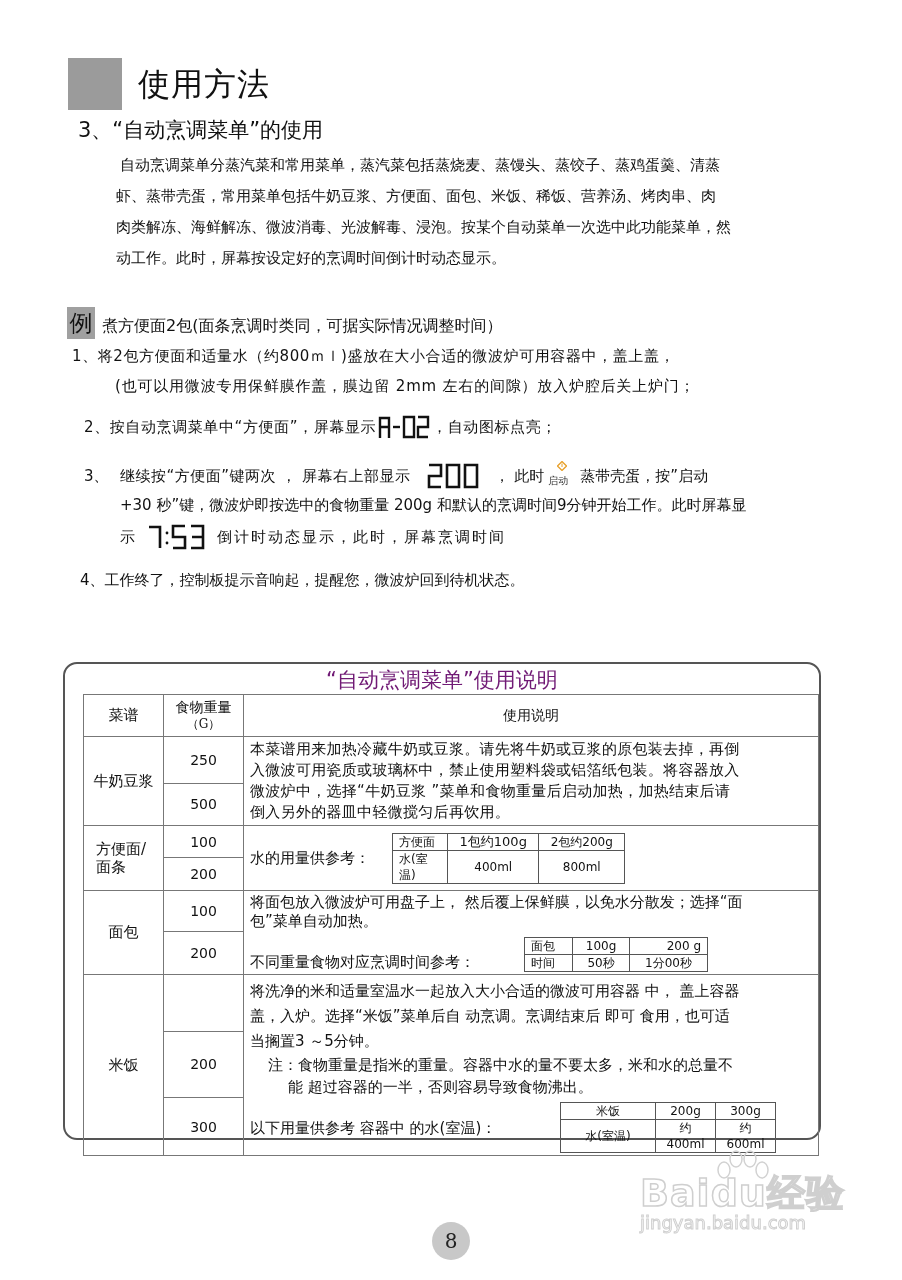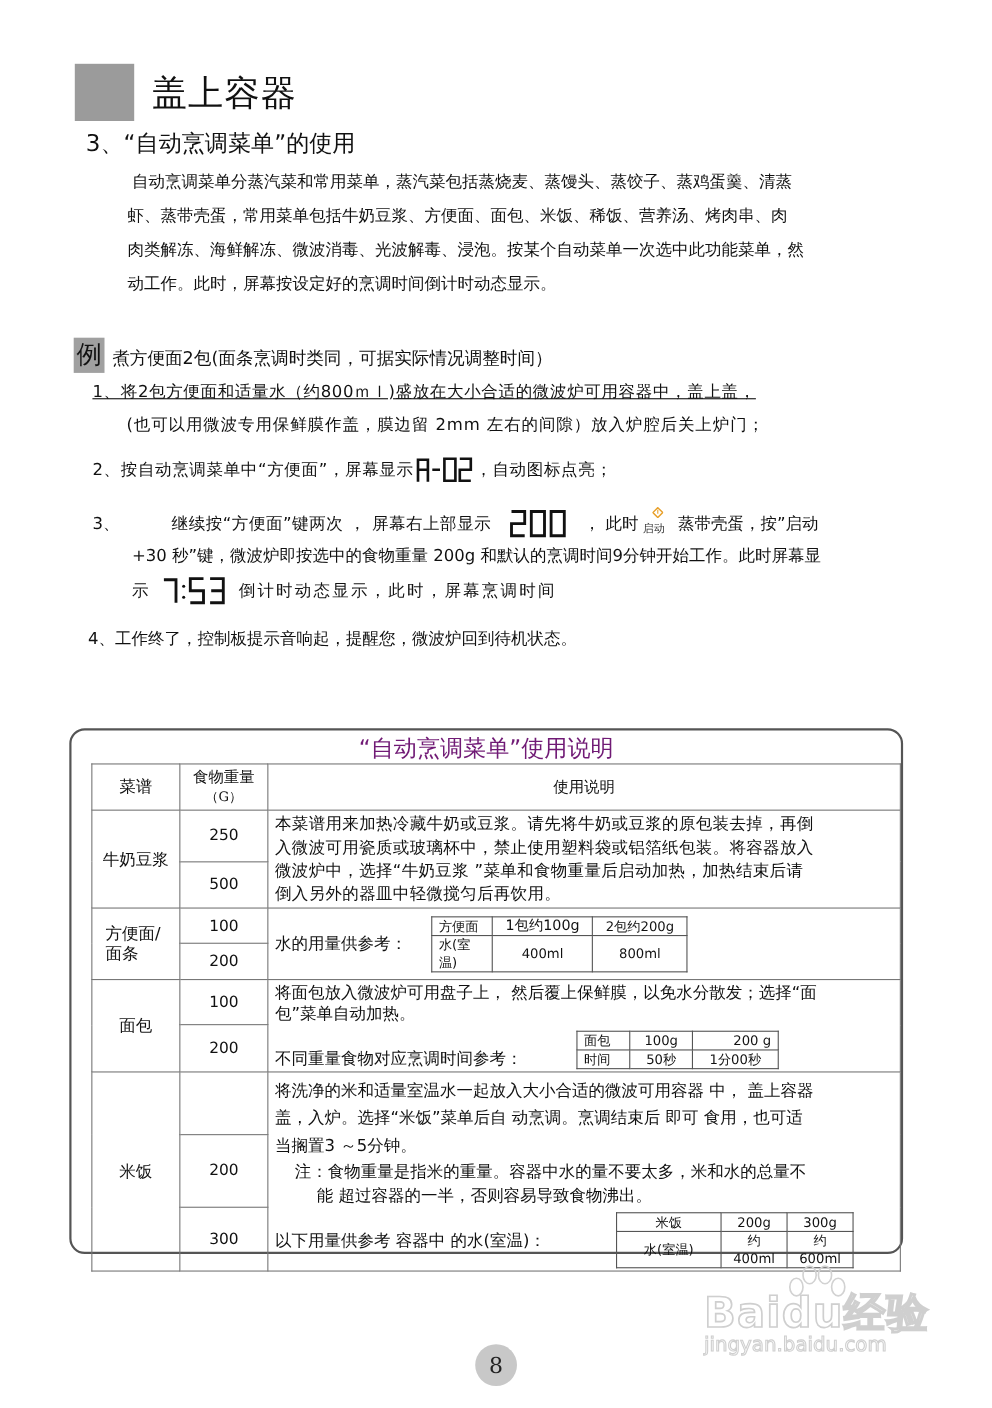--- a/index.html
+++ b/index.html
@@ -33,34 +33,34 @@
   .sub td { border:1px solid #555 !important; padding:0 6px !important; line-height:16px; font-size:12px !important; text-align:center; }
   .watermark { left:640px; top:1150px; width:210px; height:90px; color:#dcdcdc; }
   .wm-text1 { position:absolute; left:0; top:18px; font-size:38px; font-weight:bold; color:transparent; -webkit-text-stroke:1.5px #cfcfcf; letter-spacing:1px; }
   .wm-text2 { position:absolute; left:0; top:62px; font-size:18px; color:transparent; -webkit-text-stroke:1px #cfcfcf; }
   .page-num { left:432px; top:1222px; width:38px; height:38px; border-radius:50%; background:#c8c8c8; text-align:center; line-height:38px; font-size:20px; font-family:"DejaVu Serif", serif; color:#222; }
 </style>
 </head>
 <body>
 
 <div class="abs title-block"></div>
-<div class="abs page-title">盖上容器</div>
+<div class="abs page-title">使用方法</div>
 <div class="abs section-title">3、“自动烹调菜单”的使用</div>
 
 <div class="abs para">
   <p style="padding-left:4px">自动烹调菜单分蒸汽菜和常用菜单，蒸汽菜包括蒸烧麦、蒸馒头、蒸饺子、蒸鸡蛋羹、清蒸</p>
   <p>虾、蒸带壳蛋，常用菜单包括牛奶豆浆、方便面、面包、米饭、稀饭、营养汤、烤肉串、肉</p>
   <p>肉类解冻、海鲜解冻、微波消毒、光波解毒、浸泡。按某个自动菜单一次选中此功能菜单，然</p>
   <p>动工作。此时，屏幕按设定好的烹调时间倒计时动态显示。</p>
 </div>
 
 <div class="abs ex-badge">例</div>
 <div class="abs ex-title">煮方便面2包(面条烹调时类同，可据实际情况调整时间）</div>
 
-<div class="abs step" style="left:84px; top:347px; letter-spacing:0.6px;text-decoration:underline;">1、将2包方便面和适量水（约800ｍｌ)盛放在大小合适的微波炉可用容器中，盖上盖，</div>
+<div class="abs step" style="left:72px; top:347px; letter-spacing:0.6px;">1、将2包方便面和适量水（约800ｍｌ)盛放在大小合适的微波炉可用容器中，盖上盖，</div>
 <div class="abs step" style="left:115px; top:377px; letter-spacing:0.8px;">(也可以用微波专用保鲜膜作盖，膜边留 2mm 左右的间隙）放入炉腔后关上炉门；</div>
 
 <div class="abs step" style="left:84px; top:412px; letter-spacing:0.6px; height:30px; display:flex; align-items:center;">
   <span>2、按自动烹调菜单中“方便面”，屏幕显示</span>
   <span class="seg" style="margin:0 2px;">
     <svg width="52" height="24" viewBox="0 0 52 24" fill="none" stroke="#111" stroke-width="2.4">
 
       <path d="M2 23 V3 H11 V23 M2 12 H11"></path>
 
       <path d="M15 12 H22"></path>
@@ -68,21 +68,21 @@
       <path d="M26 2 H36 V22 H26 Z"></path>
 
       <path d="M40 2 H50 V12 H40 V22 H50"></path>
     </svg>
   </span>
   <span>，自动图标点亮；</span>
 </div>
 
 <div class="abs step" style="left:84px; top:460px; height:32px; display:flex; align-items:center;">
   <span style="width:36px; display:inline-block;">3、</span>
-  <span style="letter-spacing:0.5px;margin-left:36px;">继续按“方便面”键两次  ，  屏幕右上部显示</span>
+  <span style="letter-spacing:0.5px;">继续按“方便面”键两次  ，  屏幕右上部显示</span>
   <span class="seg" style="margin:0 14px 0 16px;">
     <svg width="54" height="26" viewBox="0 0 54 26" fill="none" stroke="#111" stroke-width="2.6">
       <path d="M2 2 H14 V13 H2 V24 H14"></path>
       <path d="M20 2 H32 V24 H20 Z"></path>
       <path d="M38 2 H50 V24 H38 Z"></path>
     </svg>
   </span>
   <span>，   此时</span>
   <span class="auto-icon">
     <svg class="diamond" viewBox="0 0 10 10">

